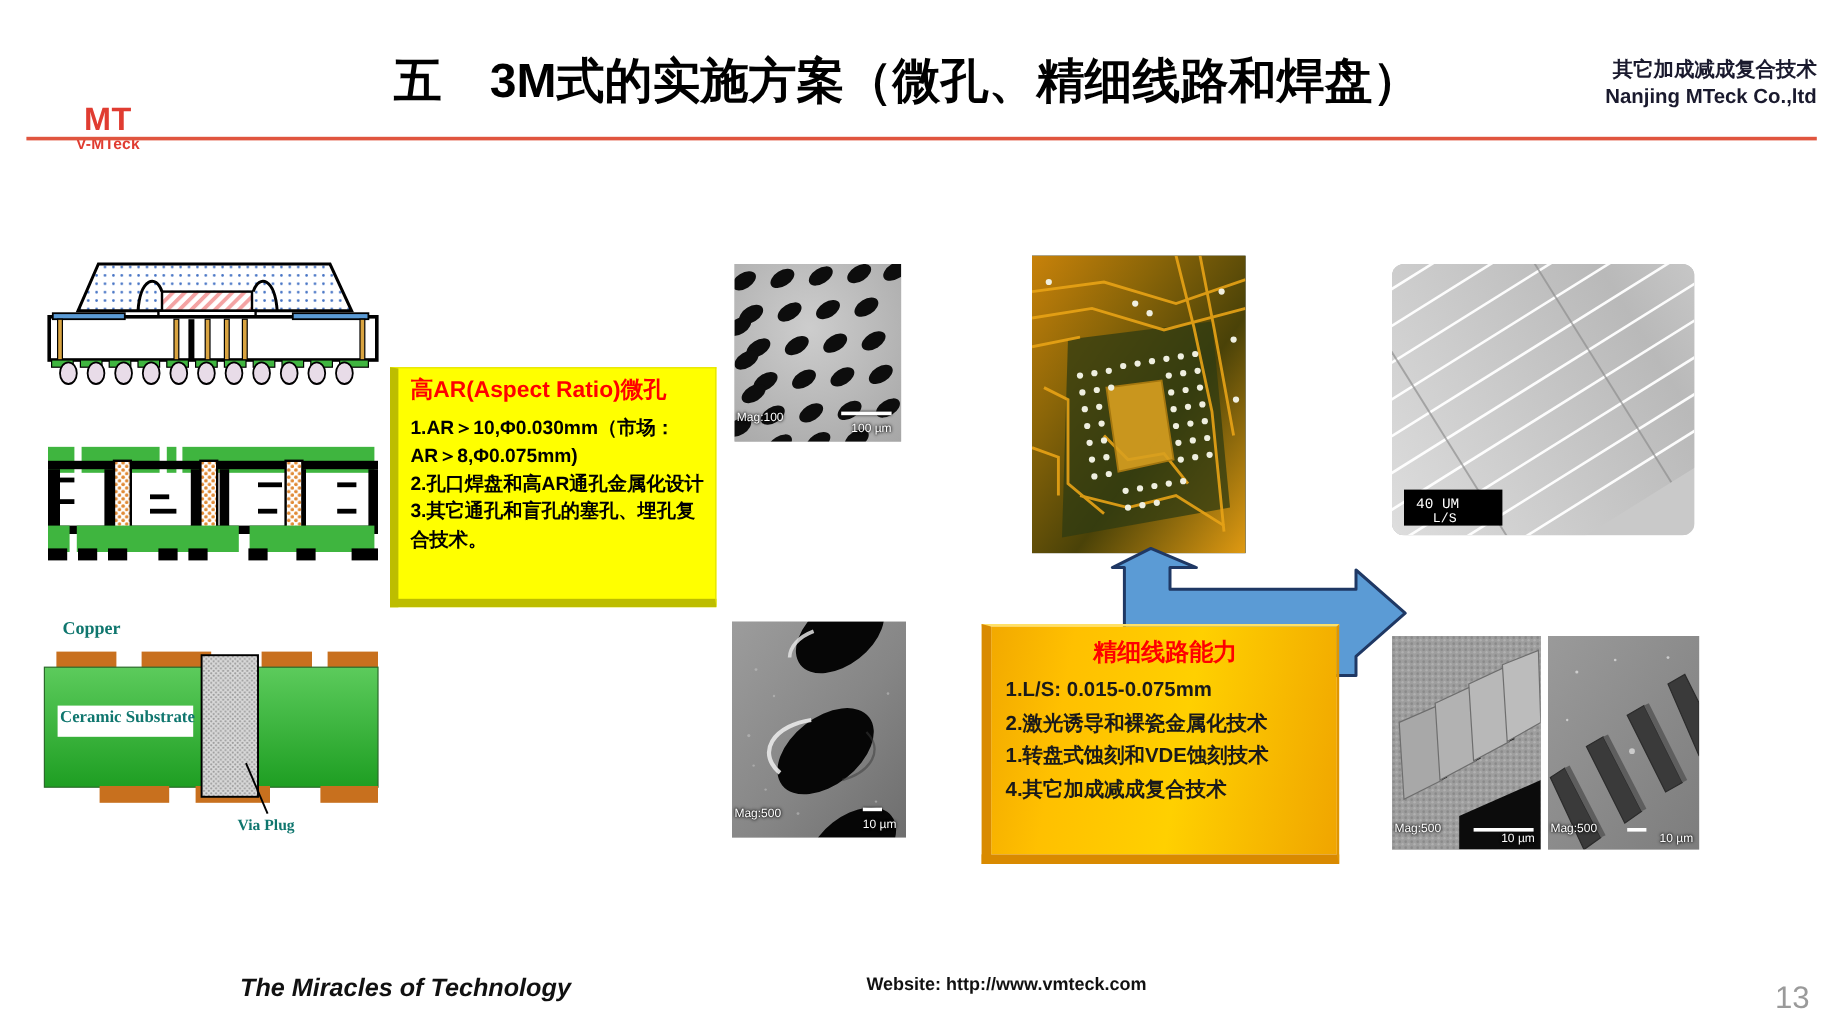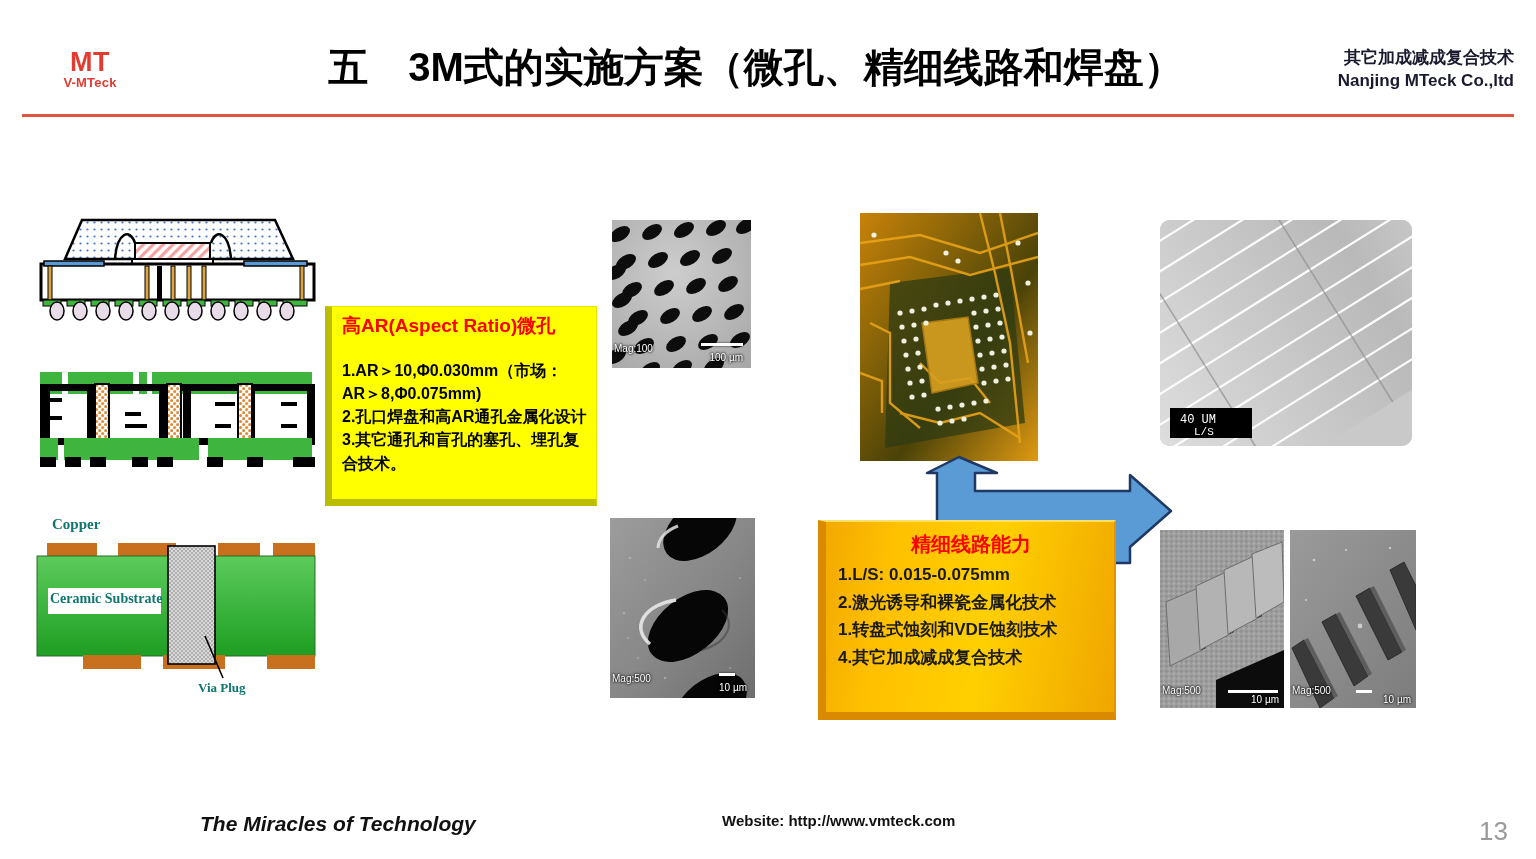--- a/index.html
+++ b/index.html
@@ -33,20 +33,21 @@
     top: 48px;
     width: 120px;
     text-align: center;
     line-height: 1.05;
   }
   #logo-mt {
     font-size: 27px;
     font-weight: bold;
     color: #E03C31;
     letter-spacing: 0.5px;
+    margin-top: 37px;
   }
   #logo-sub {
     font-size: 13px;
     font-weight: bold;
     color: #E03C31;
     letter-spacing: 0.2px;
   }
   #slide-title {
     position: absolute;
     left: 216px;
@@ -118,21 +119,21 @@
     border-bottom: 7px solid #BDBD00;
     border-top: 1px solid #E3E300;
     border-right: 1px solid #E3E300;
     padding: 8px 8px 4px 10px;
   }
   #callout-microvia .callout-title {
     color: #FF0000;
     font-size: 19px;
     font-weight: bold;
     line-height: 1.2;
-    margin-bottom: 21px;
+    margin-bottom: 8px;
   }
   #callout-microvia .callout-line {
     color: #000000;
     font-size: 16px;
     font-weight: bold;
     line-height: 1.45;
   }
 
   #callout-fineline {
     left: 818px;

